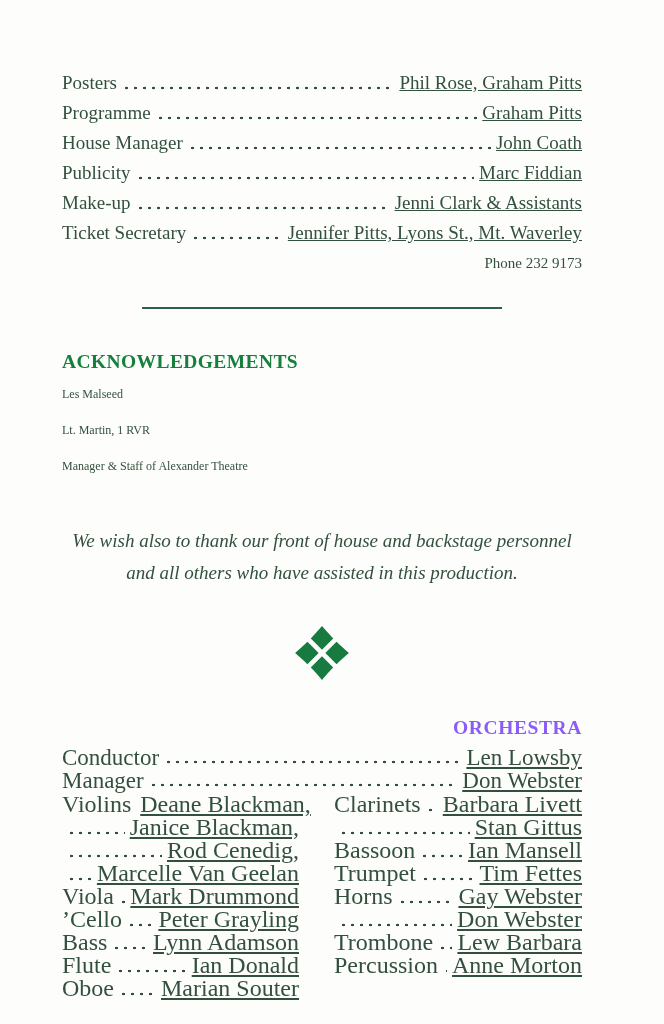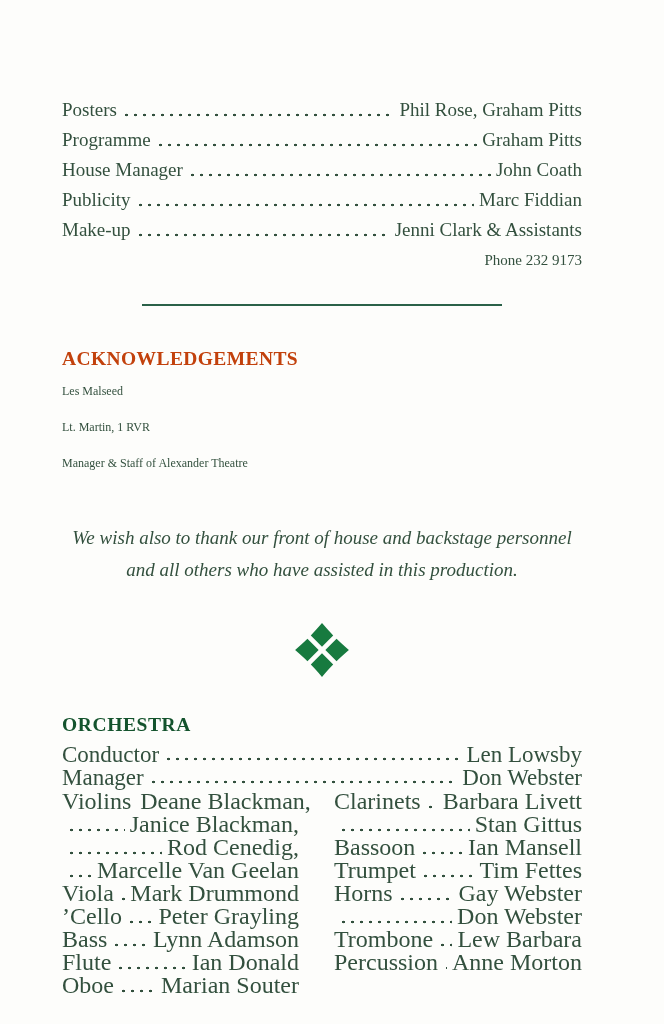--- a/index.html
+++ b/index.html
@@ -7,32 +7,32 @@
     width: 664px; height: 1024px;
     background: #fdfdfb;
     font-family: "Liberation Serif", "DejaVu Serif", serif;
     color: #33503e;
     overflow: hidden;
   }
   .page {
     position: relative;
     width: 520px;
     margin: 0 8px 0 62px;
-    padding-top: 98px;
+    padding-top: 71px;
   }
   
   .leader-row {
     display: flex;
     align-items: flex-end;
     font-size: 19px;
     line-height: 24px;
     margin-bottom: 6px;
   }
   .leader-row .lbl { white-space: nowrap; }
-  .leader-row .val { white-space: nowrap; }
+  .leader-row .val { white-space: nowrap; text-decoration: underline; }
   .dots {
     flex: 1 1 12px;
     height: 4px;
     margin: 0 5px 5px 4px;
     background-image: radial-gradient(circle, currentColor 1.25px, rgba(0,0,0,0) 1.55px);
     background-size: 9px 4px;
     background-repeat: repeat-x;
     background-position: 1px 0;
   }
   .phone-line {
@@ -47,21 +47,21 @@
     height: 2px;
     background: #2a6148;
     margin: 32px auto 0 auto;
   }
   
   .ack-title {
     margin-top: 42px;
     font-size: 19.5px;
     font-weight: bold;
     letter-spacing: 0.4px;
-    color: #c2410c;
+    color: #15803d;
   }
   .ack-item {
     font-size: 12px;
     line-height: 29px;
     margin-top: 7px;
   }
   
   .note {
     margin-top: 44px;
     text-align: center;
@@ -70,25 +70,25 @@
     line-height: 32px;
   }
   
   .ornament-wrap {
     margin-top: 30px;
     text-align: center;
   }
   
   .orch-title {
     margin-top: 26px;
-    text-align: left;
+    text-align: right;
     font-size: 19.5px;
     font-weight: bold;
     letter-spacing: 0.6px;
-    color: #14532d;
+    color: #8b5cf6;
   }
   .orch-full .leader-row {
     font-size: 23px;
     line-height: 22px;
     margin-bottom: 1px;
   }
   .orch-full { margin-top: 8px; }
   .orch-cols {
     display: flex;
     justify-content: space-between;
@@ -125,20 +125,25 @@
     </div>
     <div class="leader-row">
       <span class="lbl">Publicity</span>
       <span class="dots"></span>
       <span class="val">Marc Fiddian</span>
     </div>
     <div class="leader-row">
       <span class="lbl">Make-up</span>
       <span class="dots"></span>
       <span class="val">Jenni Clark &amp; Assistants</span>
+    </div>
+    <div class="leader-row">
+      <span class="lbl">Ticket Secretary</span>
+      <span class="dots"></span>
+      <span class="val">Jennifer Pitts, Lyons St., Mt. Waverley</span>
     </div>
     <div class="phone-line">Phone 232 9173</div>
   </div>
 
   <div class="divider"></div>
 
   <div>
     <div class="ack-title">ACKNOWLEDGEMENTS</div>
     <div class="ack-item">Les Malseed</div>
     <div class="ack-item">Lt. Martin, 1 RVR</div>

